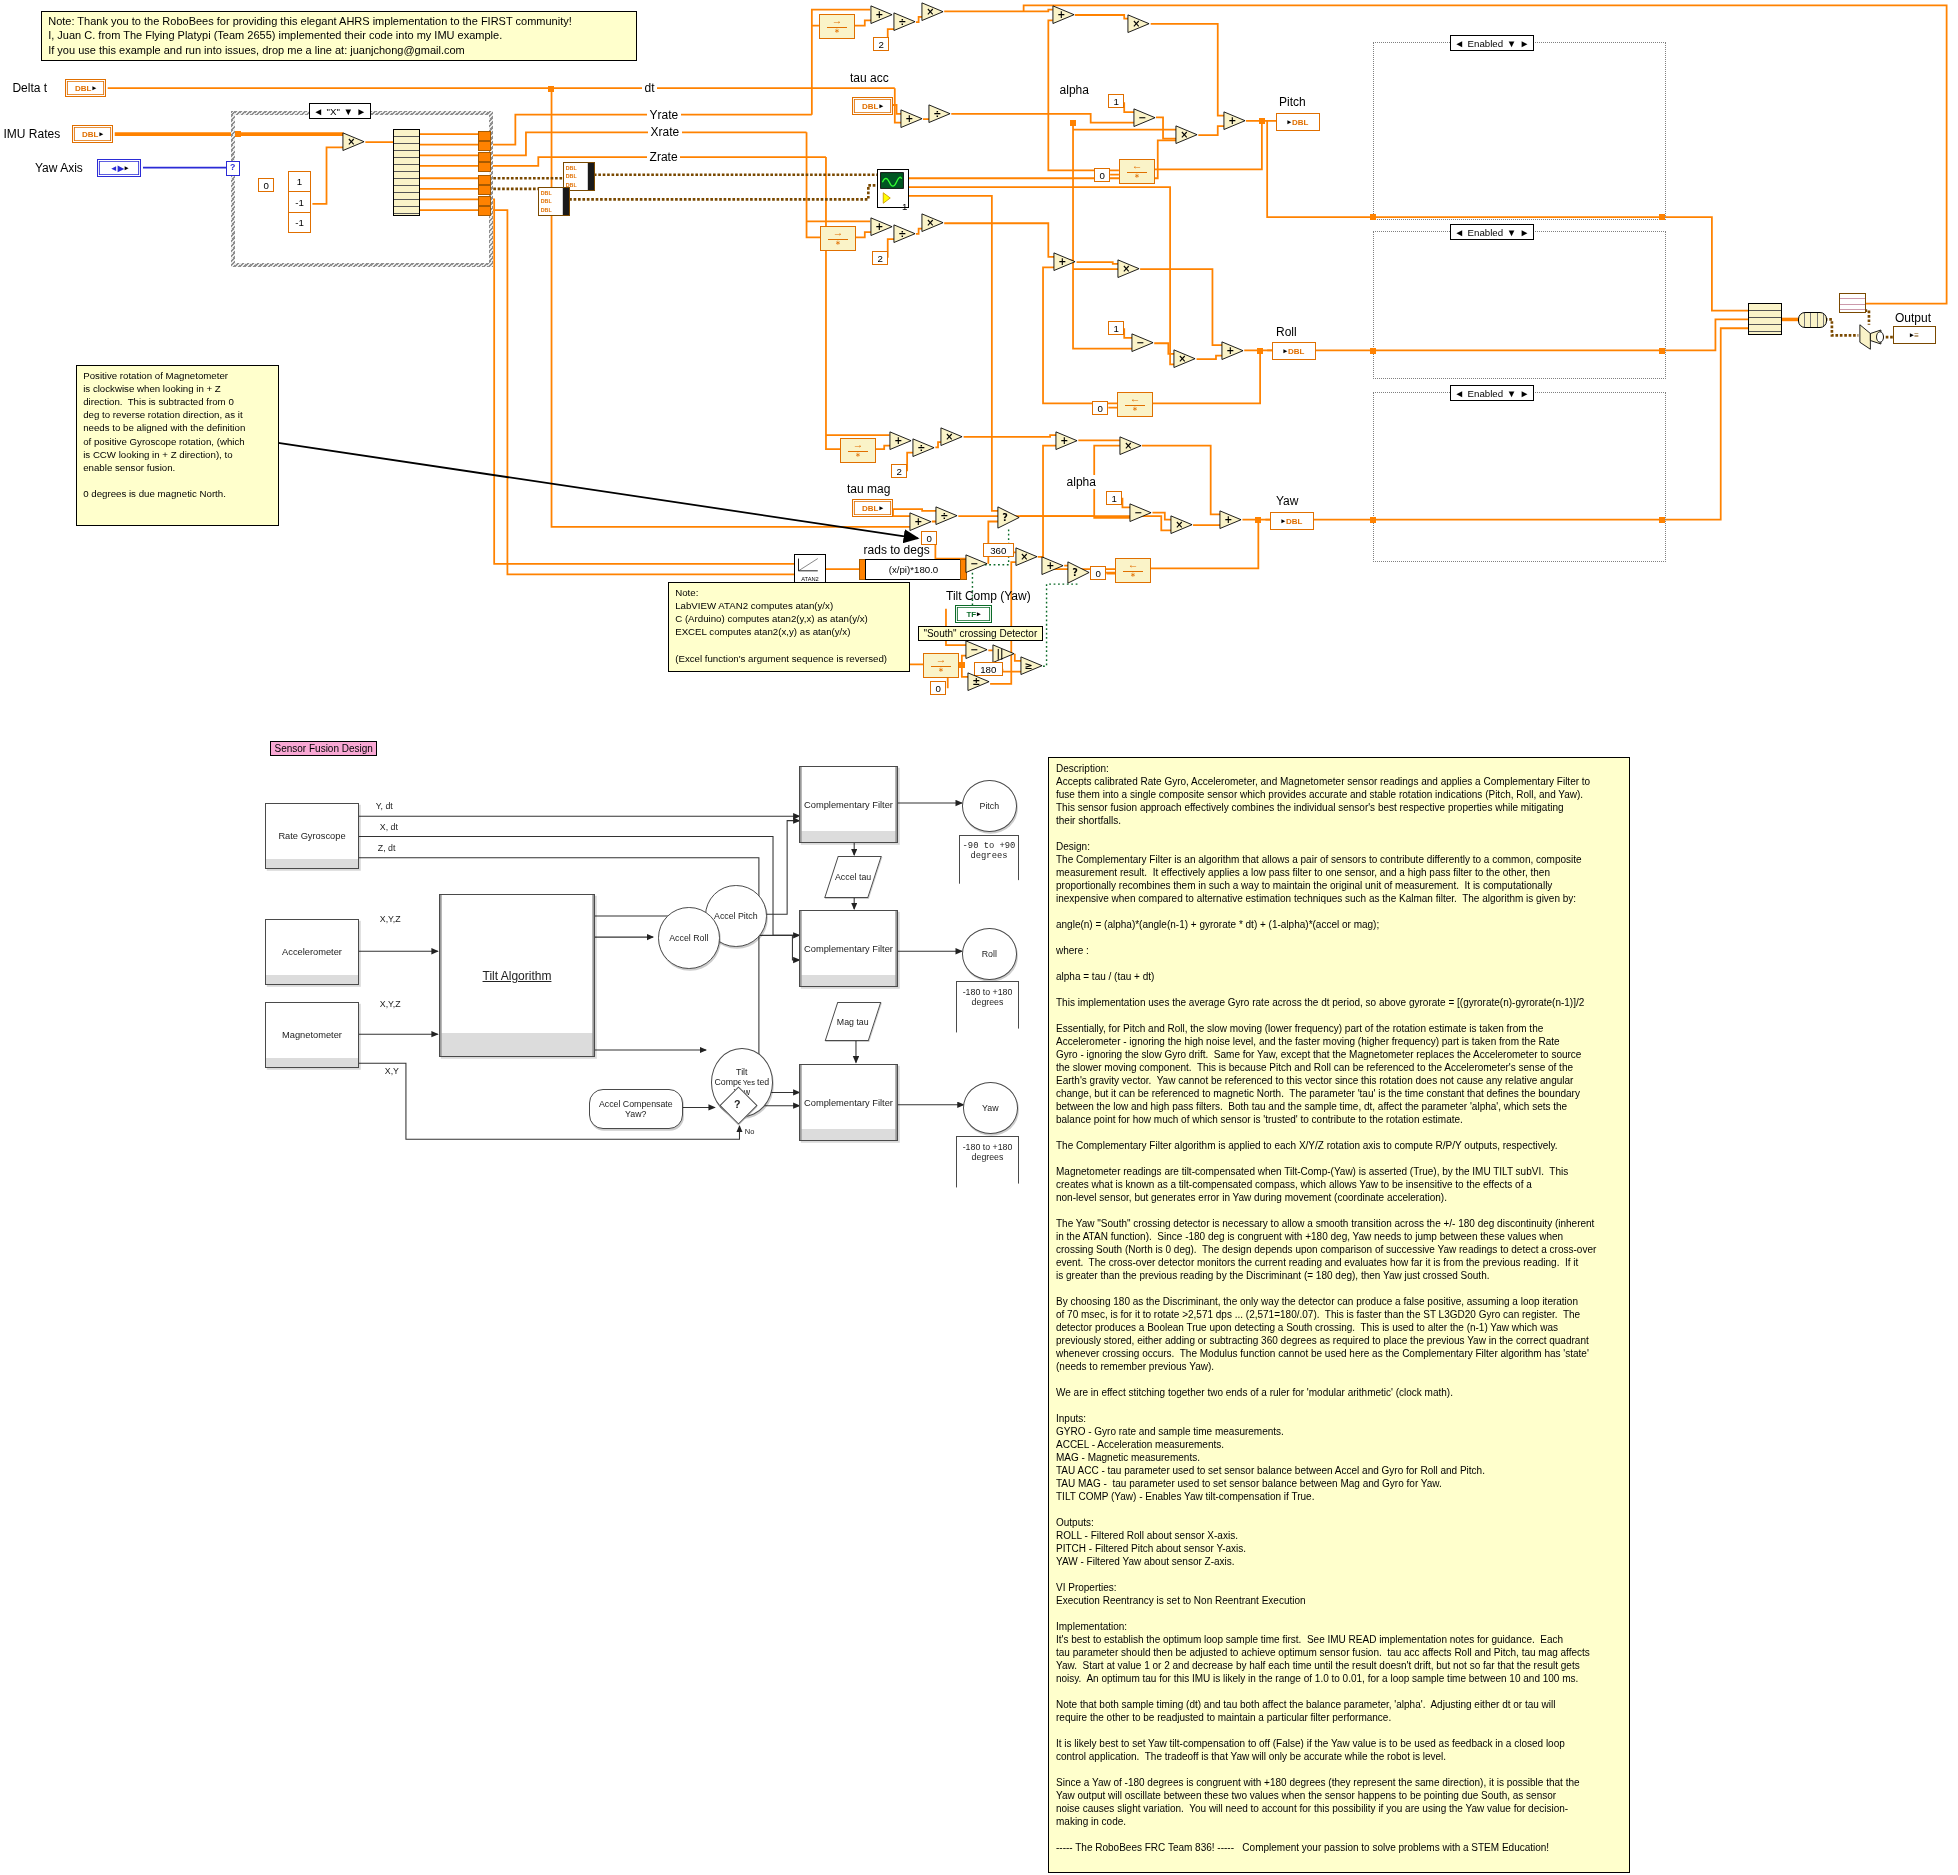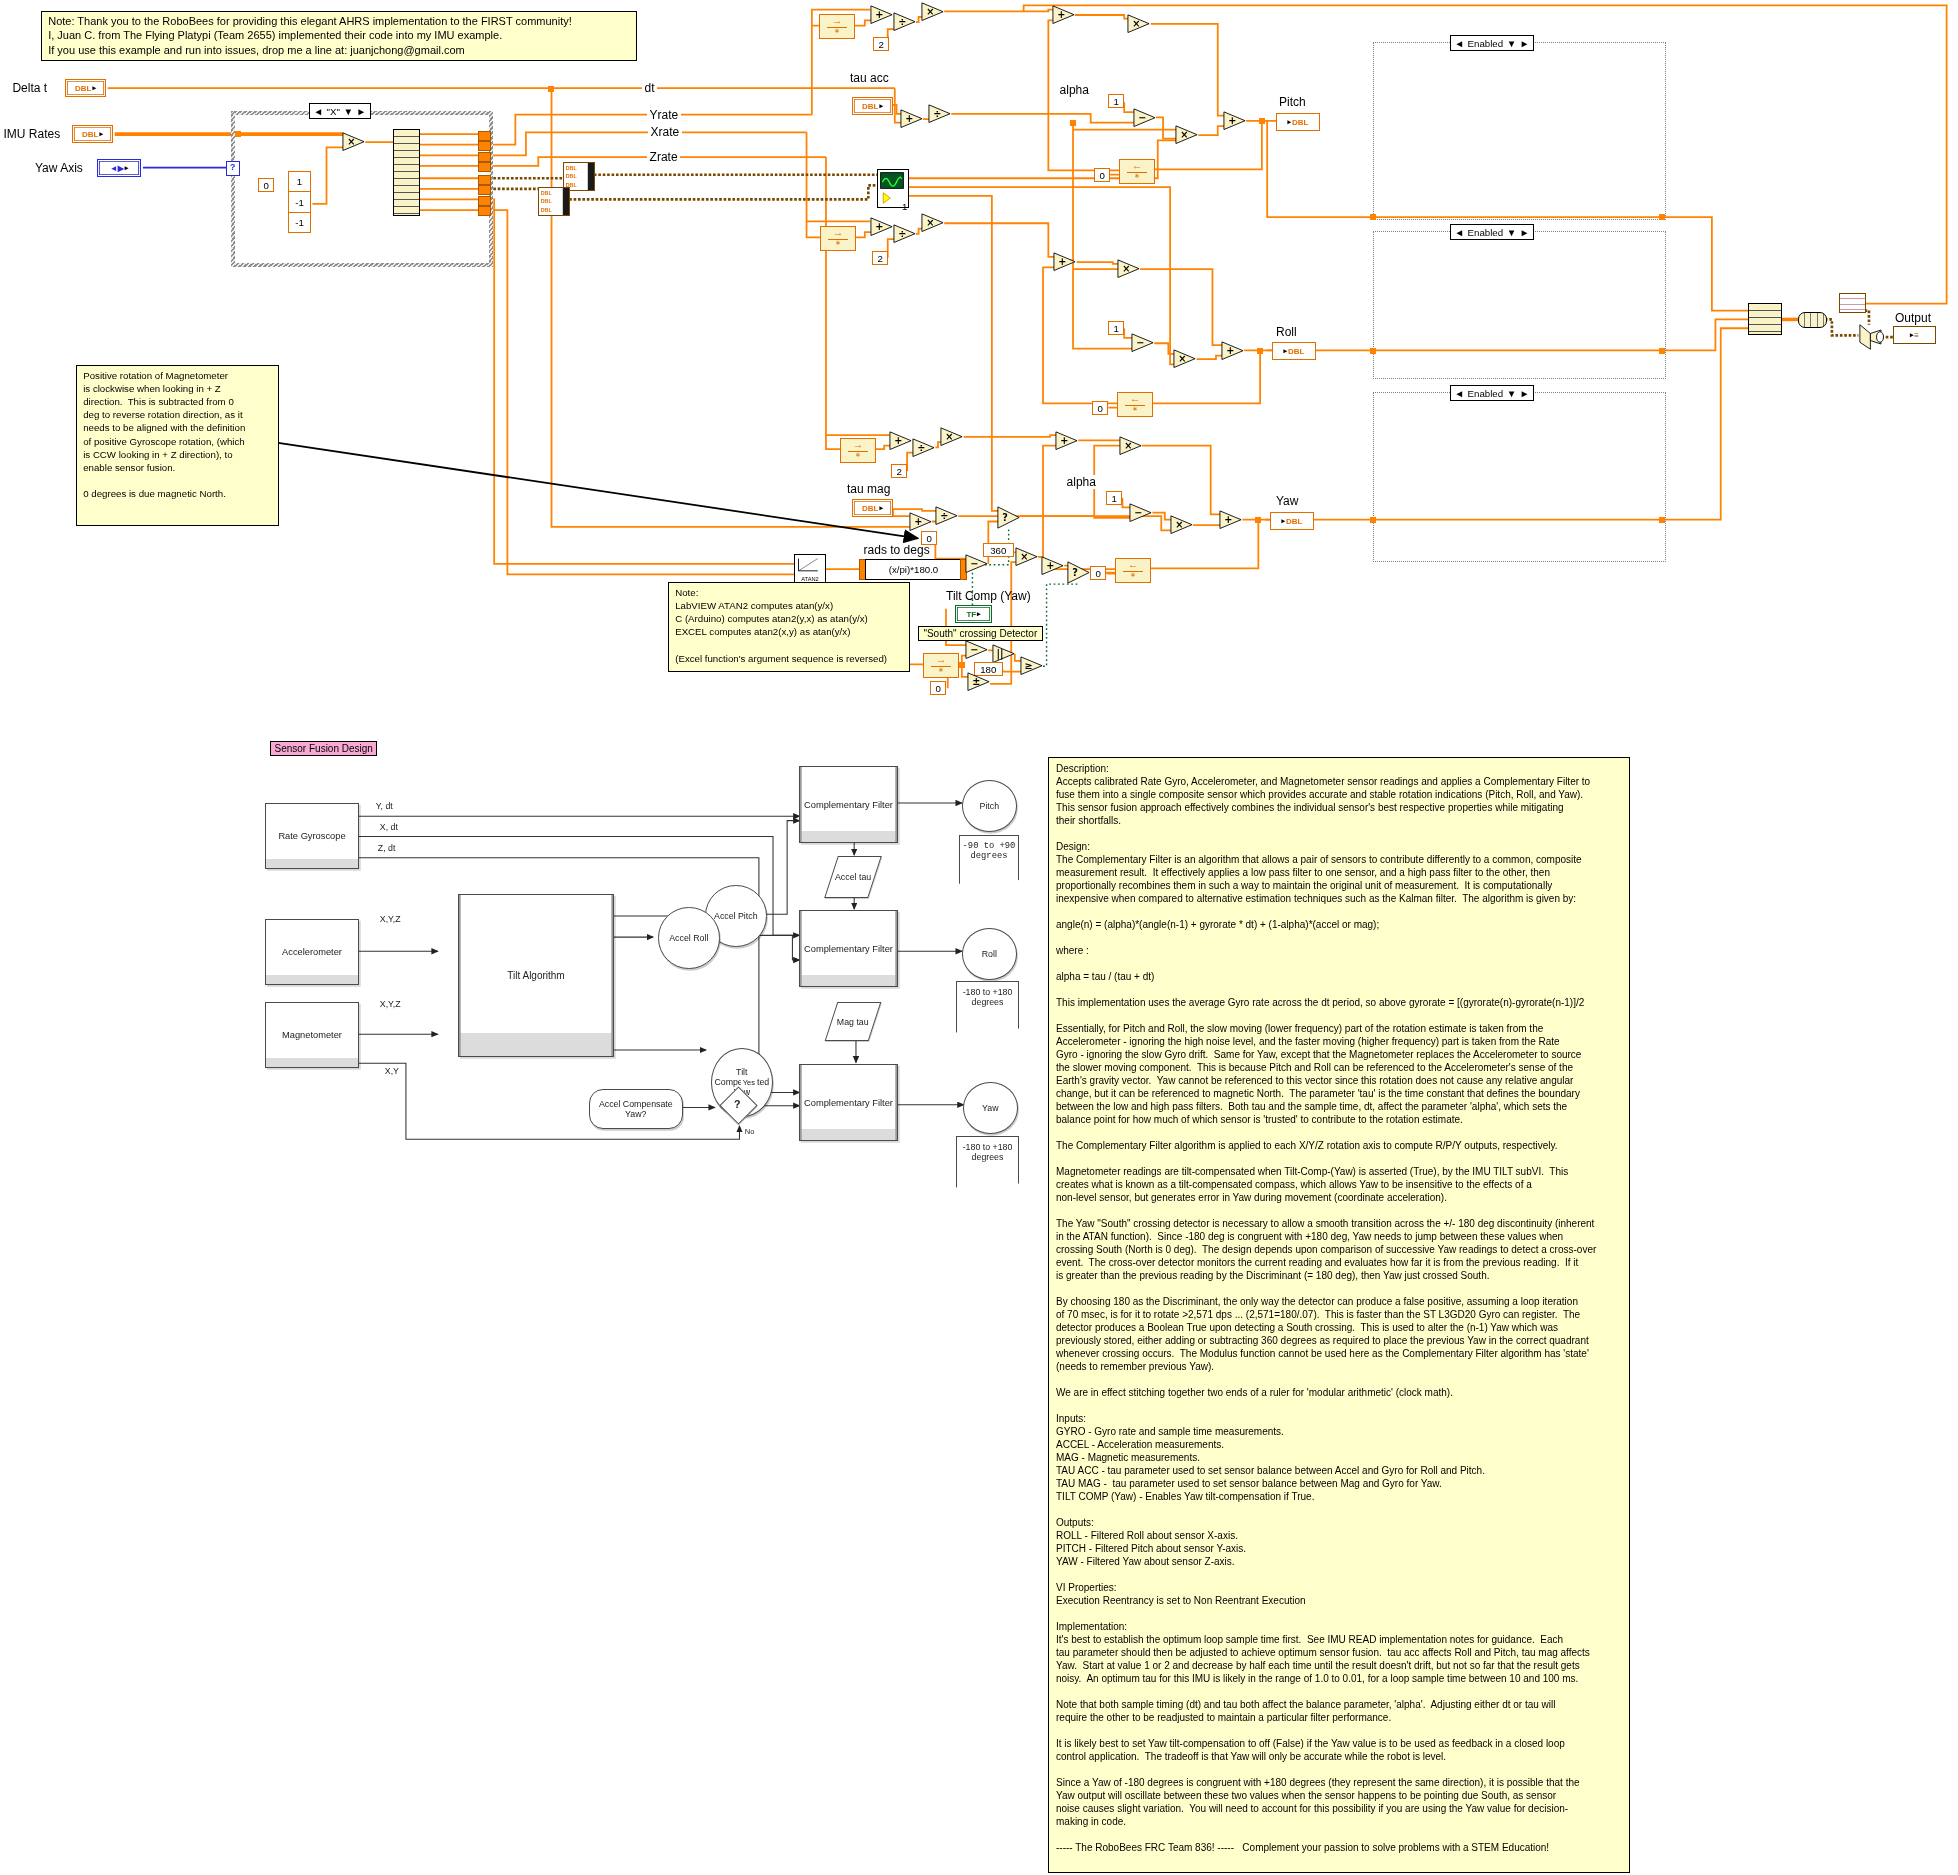--- a/index.html
+++ b/index.html
@@ -537,21 +537,21 @@
 <span class="fc-lbl" style="left:378px;top:822px;">X, dt</span>
 <span class="fc-lbl" style="left:376px;top:843px;">Z, dt</span>
 
 <div class="fc-box" style="left:265px;top:919px;width:92px;height:64px;">Accelerometer</div>
 <span class="fc-lbl" style="left:378px;top:914px;">X,Y,Z</span>
 
 <div class="fc-box" style="left:265px;top:1002px;width:92px;height:64px;">Magnetometer</div>
 <span class="fc-lbl" style="left:378px;top:999px;">X,Y,Z</span>
 <span class="fc-lbl" style="left:383px;top:1066px;">X,Y</span>
 
-<div class="fc-box fc-dbl" style="left:458px;top:894px;width:154px;height:161px;font-size:10px;">Tilt Algorithm</div>
+<div class="fc-box fc-dbl" style="left:439px;top:894px;width:154px;height:161px;font-size:12px;text-decoration:underline;">Tilt Algorithm</div>
 
 <div class="fc-circle" style="left:705px;top:885px;width:56px;height:56px;">Accel Pitch</div>
 <div class="fc-circle" style="left:658px;top:907px;width:56px;height:56px;">Accel Roll</div>
 <div class="fc-circle" style="left:711px;top:1048px;width:56px;height:63px;">Tilt Compensated Yaw</div>
 
 <div class="fc-box fc-dbl" style="left:799px;top:766px;width:97px;height:75px;">Complementary Filter</div>
 <div class="fc-box fc-dbl" style="left:799px;top:910px;width:97px;height:75px;">Complementary Filter</div>
 <div class="fc-box fc-dbl" style="left:799px;top:1064px;width:97px;height:75px;">Complementary Filter</div>
 
 <div class="fc-para" style="left:831px;top:856px;width:42px;height:40px;">

